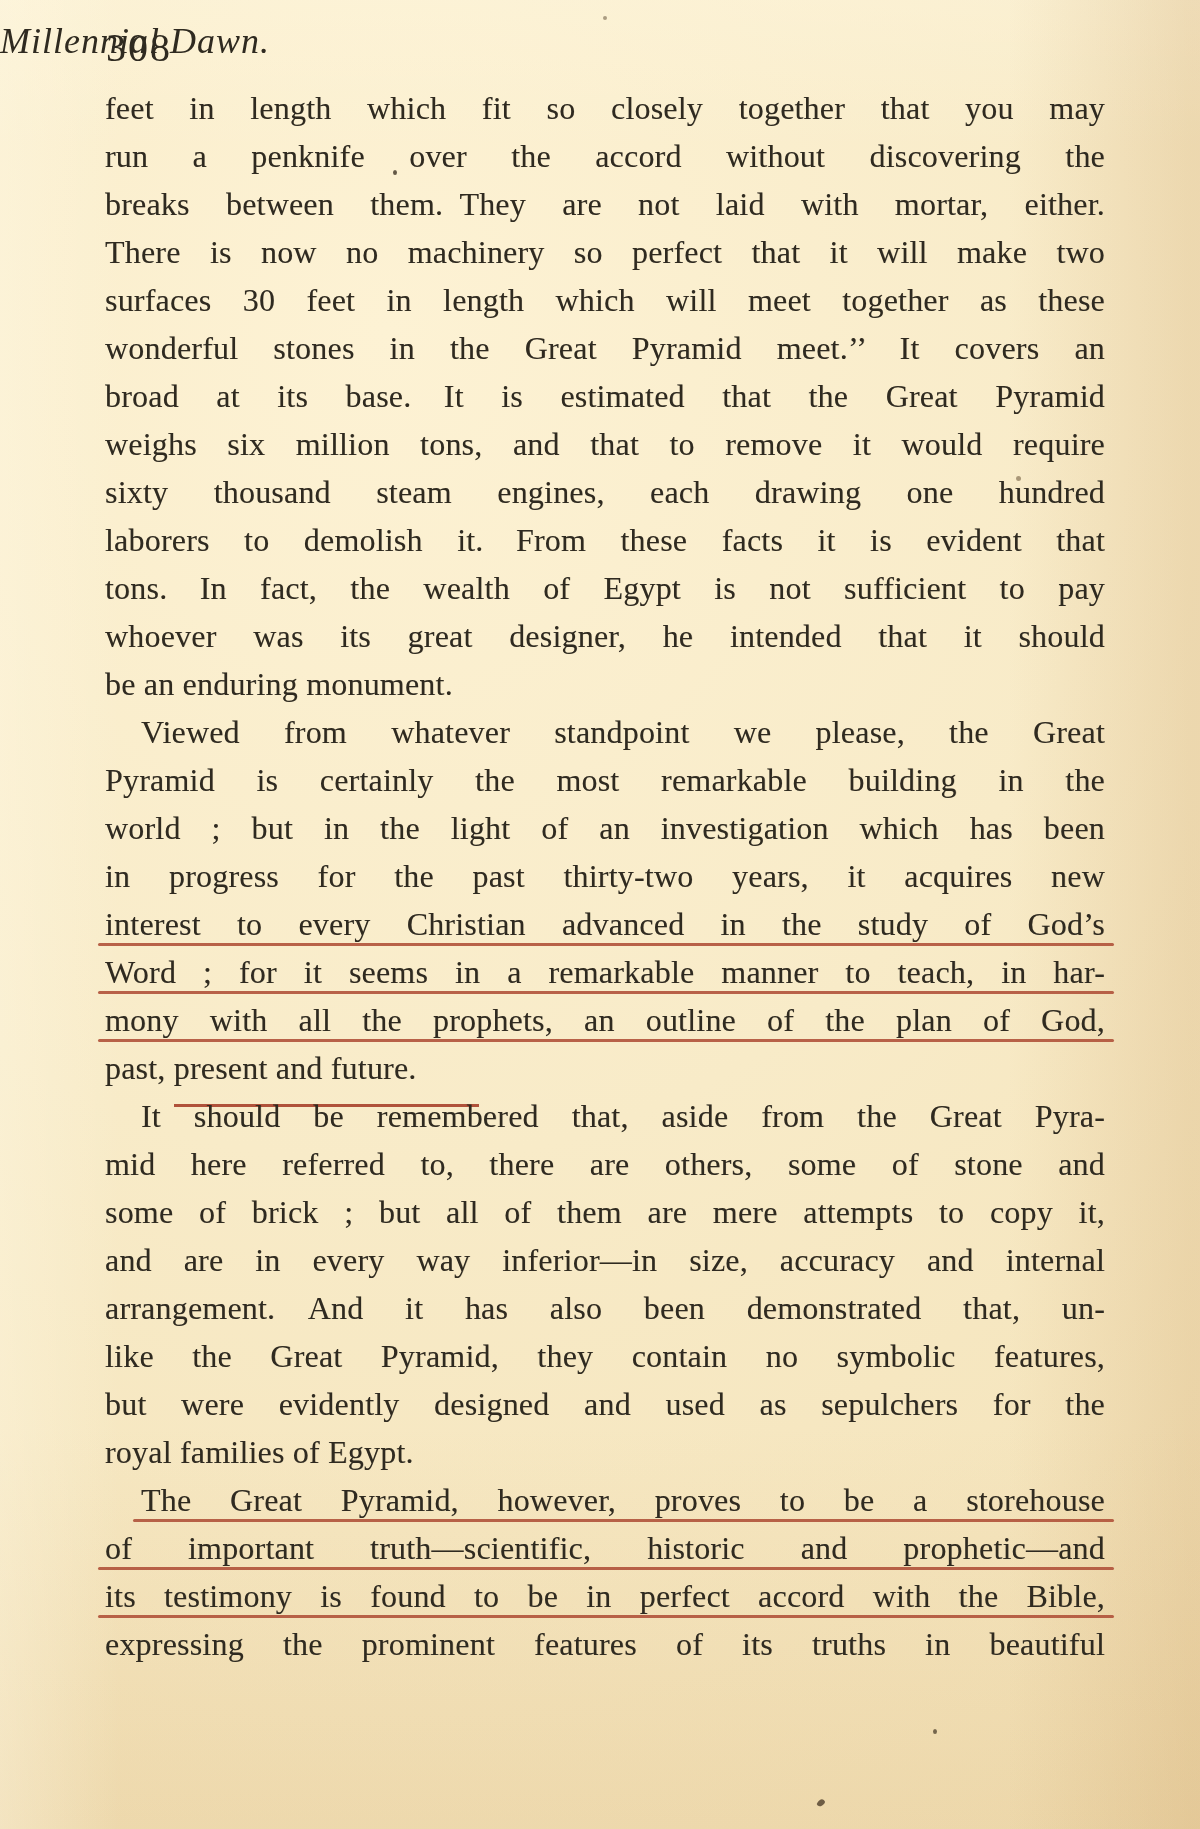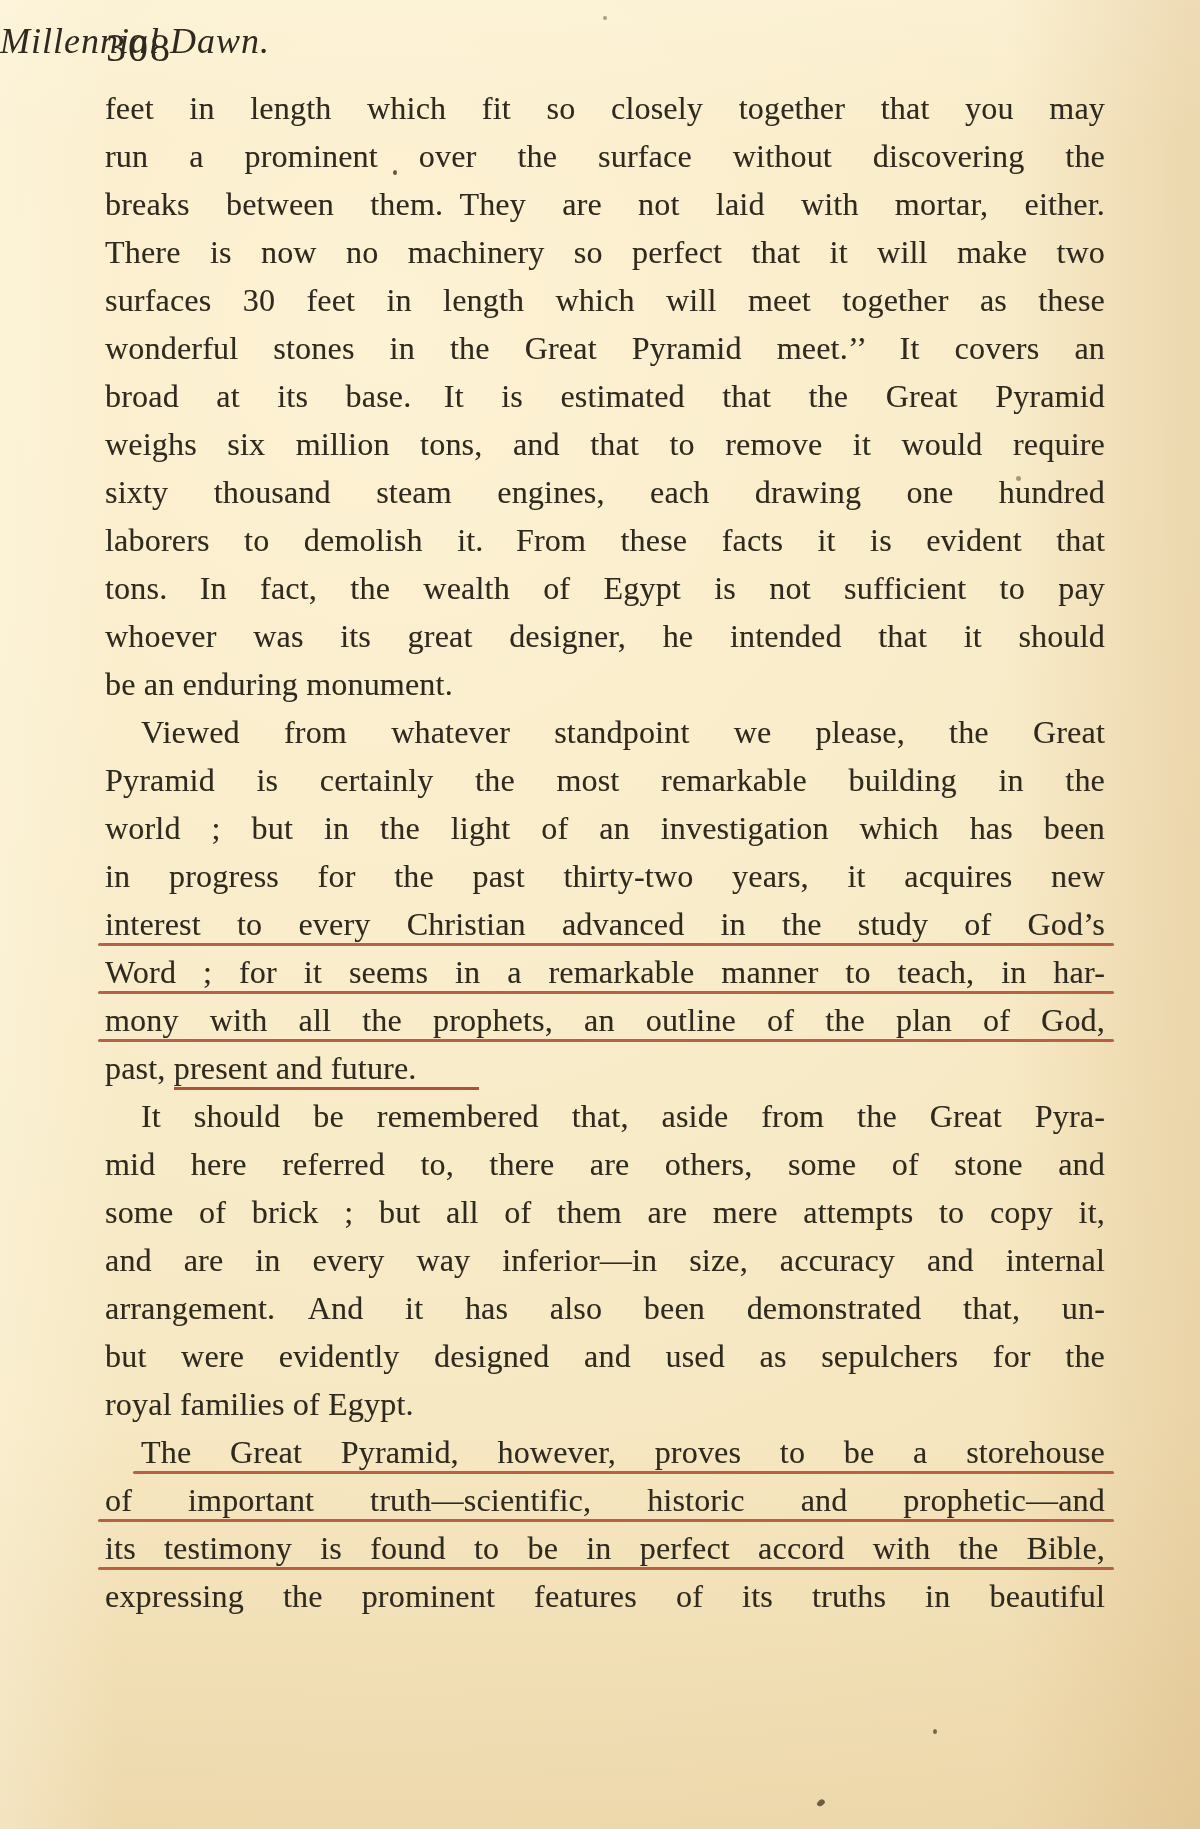--- a/index.html
+++ b/index.html
@@ -47,42 +47,42 @@
   
   .line.rule::after {
     content: "";
     position: absolute; left: -7px; right: -9px; bottom: 2px;
     height: 3px; background: var(--rule);
     opacity: 0.9; border-radius: 2px;
   }
   .line.indent.rule::after { left: 28px; }
   span.u {
     border-bottom: 3px solid var(--rule);
-    padding-bottom: 1px; padding-right: 62px;
+    padding-bottom: 18px; padding-right: 62px;
   }
 
   
   .speck { position: absolute; background: rgba(68,55,38,0.72); border-radius: 50%; }
   .speck.s1 { left: 933px; top: 1729px; width: 4px; height: 5px; }
   .speck.s2 { left: 818px; top: 1799px; width: 6px; height: 8px; border-radius: 60% 40% 70% 30%; transform: rotate(40deg); background: rgba(74,58,40,0.78); }
   .speck.s3 { left: 1016px; top: 476px; width: 5px; height: 5px; background: rgba(104,82,52,0.55); }
   .speck.s4 { left: 603px; top: 16px; width: 4px; height: 4px; background: rgba(90,72,48,0.5); }
   .speck.s5 { left: 393px; top: 170px; width: 4px; height: 5px; background: rgba(60,50,35,0.8); }
 </style>
 </head>
 <body>
 
 <div class="page-header">
   <span class="page-number">308</span>
   <span class="running-title">Millennial Dawn.</span>
 </div>
 
 <div class="text-block" id="text-block">
     <div class="line"><span>feet in length which fit so closely together that you may</span></div>
-    <div class="line"><span>run a prominent over the surface without discovering the</span></div>
+    <div class="line"><span>run a penknife over the accord without discovering the</span></div>
     <div class="line"><span>breaks between them. They are not laid with mortar, either.</span></div>
     <div class="line"><span>There is now no machinery so perfect that it will make two</span></div>
     <div class="line"><span>surfaces 30 feet in length which will meet together as these</span></div>
     <div class="line"><span>wonderful stones in the Great Pyramid meet.’’  It covers an</span></div>
     <div class="line"><span>broad at its base.  It is estimated that the Great Pyramid</span></div>
     <div class="line"><span>weighs six million tons, and that to remove it would require</span></div>
     <div class="line"><span>sixty thousand steam engines, each drawing one hundred</span></div>
     <div class="line"><span>laborers to demolish it.  From these facts it is evident that</span></div>
     <div class="line"><span>tons.  In fact, the wealth of Egypt is not sufficient to pay</span></div>
     <div class="line"><span>whoever was its great designer, he intended that it should</span></div>
@@ -93,20 +93,21 @@
     <div class="line"><span>in progress for the past thirty-two years, it acquires new</span></div>
     <div class="line rule"><span>interest to every Christian advanced in the study of God’s</span></div>
     <div class="line rule"><span>Word ; for it seems in a remarkable manner to teach, in har-</span></div>
     <div class="line rule"><span>mony with all the prophets, an outline of the plan of God,</span></div>
     <div class="line noj"><span>past, </span><span class="u">present and future.</span></div>
     <div class="line indent"><span>It should be remembered that, aside from the Great Pyra-</span></div>
     <div class="line"><span>mid here referred to, there are others, some of stone and</span></div>
     <div class="line"><span>some of brick ; but all of them are mere attempts to copy it,</span></div>
     <div class="line"><span>and are in every way inferior—in size, accuracy and internal</span></div>
     <div class="line"><span>arrangement.  And it has also been demonstrated that, un-</span></div>
+    <div class="line"><span>like the Great Pyramid, they contain no symbolic features,</span></div>
     <div class="line"><span>but were evidently designed and used as sepulchers for the</span></div>
     <div class="line noj"><span>royal families of Egypt.</span></div>
     <div class="line indent rule"><span>The Great Pyramid, however, proves to be a storehouse</span></div>
     <div class="line rule"><span>of important truth—scientific, historic and prophetic—and</span></div>
     <div class="line rule"><span>its testimony is found to be in perfect accord with the Bible,</span></div>
     <div class="line"><span>expressing the prominent features of its truths in beautiful</span></div>
   </div>
 
 <div class="speck s1"></div>
 <div class="speck s2"></div>

